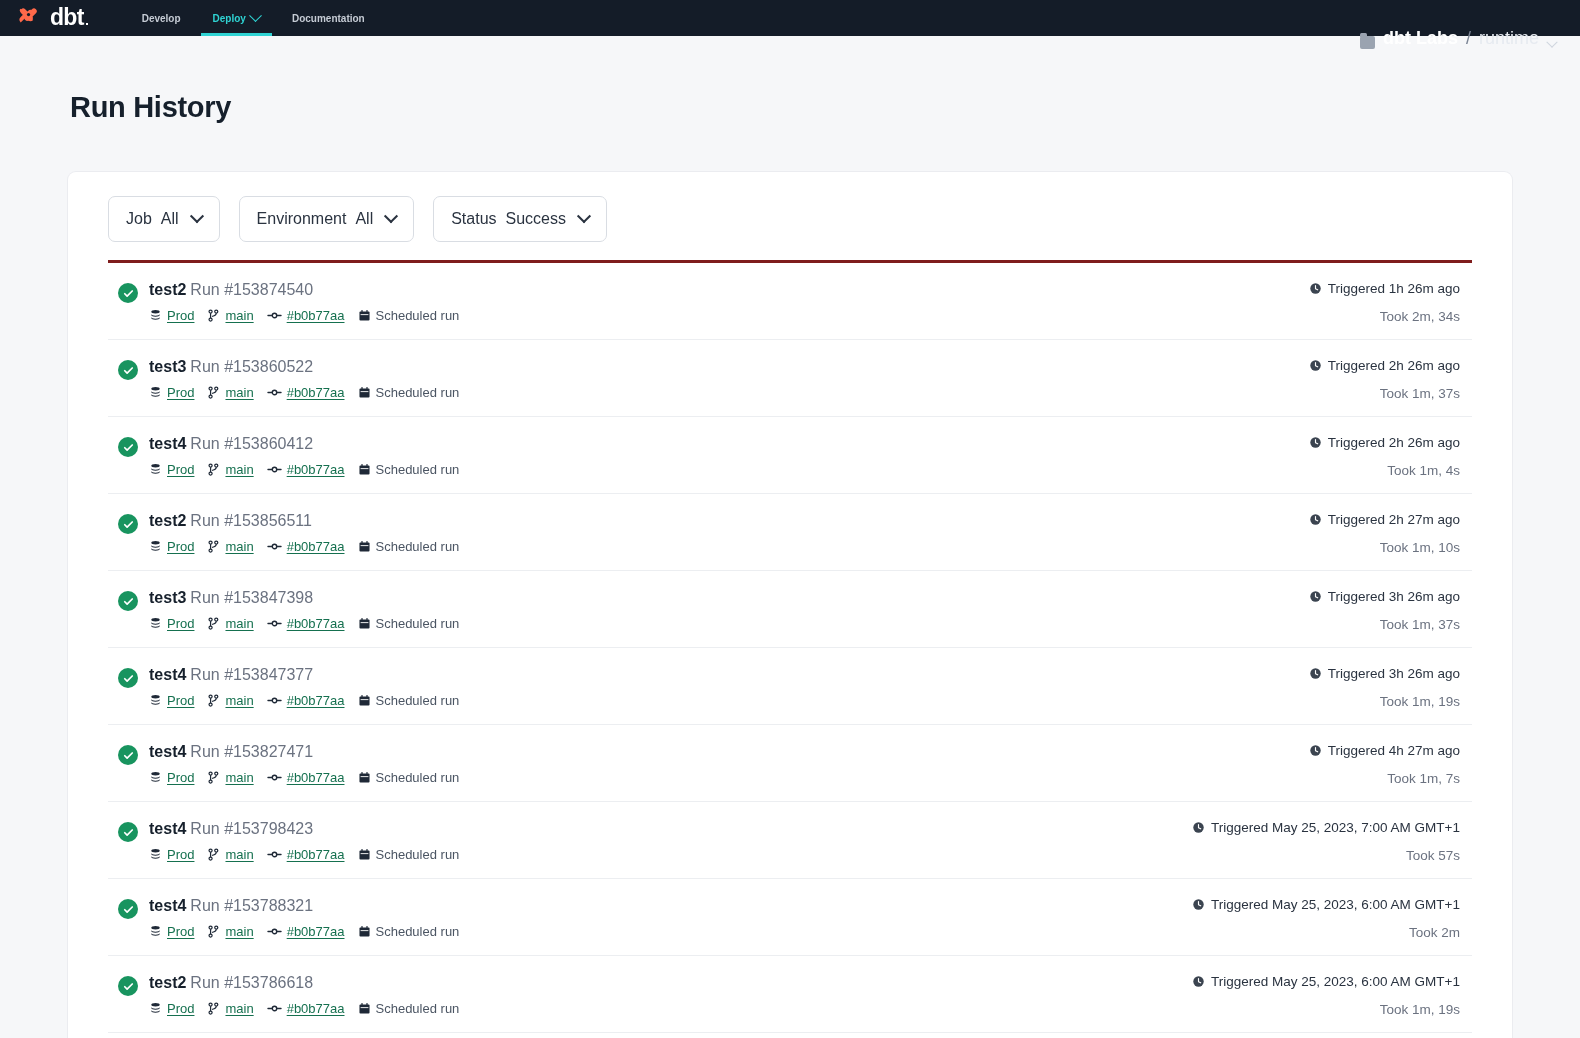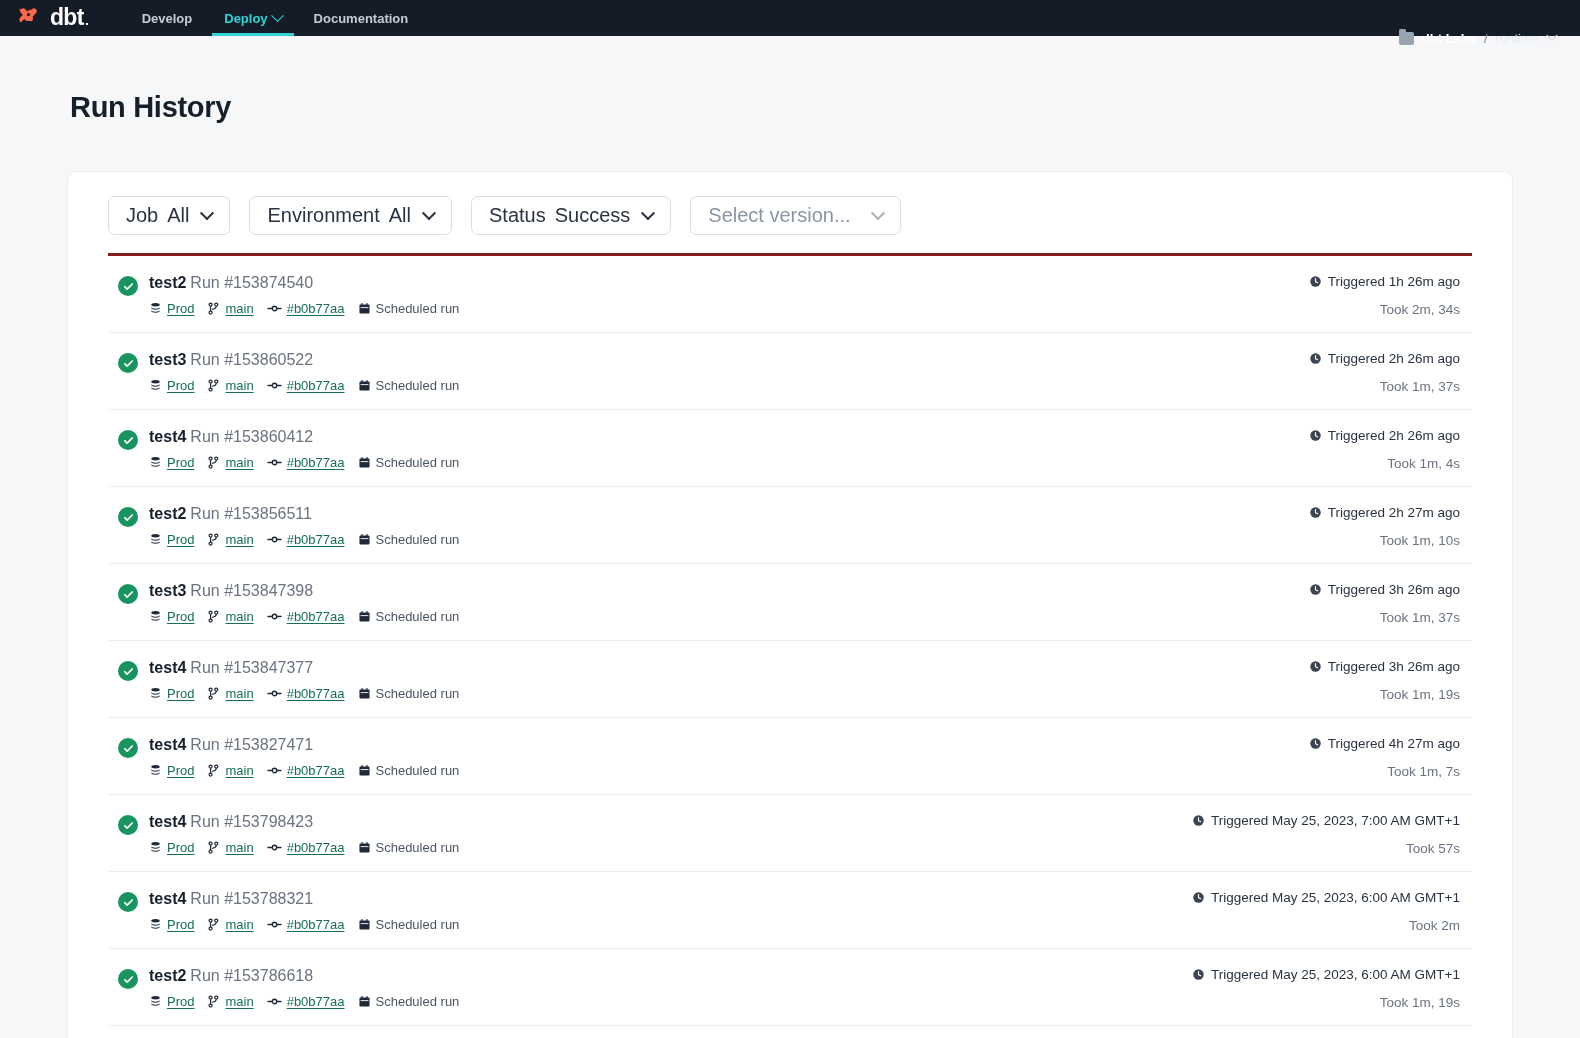--- a/index.html
+++ b/index.html
@@ -63,21 +63,21 @@
   .nav-items {
     display: flex;
     align-items: stretch;
     height: 36px;
   }
   .nav-item {
     display: flex;
     align-items: center;
     gap: 5px;
     padding: 0 16px;
-    font-size: 13px;
+    font-size: 10px;
     font-weight: bold;
     color: #c5cbd4;
     height: 36px;
     position: relative;
     cursor: pointer;
     white-space: nowrap;
   }
   .nav-item.active { color: #2fd3d3; }
   .nav-item.active::after {
     content: "";
@@ -94,23 +94,23 @@
     height: 9px;
     border-right: 1.8px solid currentColor;
     border-bottom: 1.8px solid currentColor;
     transform: rotate(45deg) translate(-2px, -2px);
     flex: 0 0 auto;
   }
 
   .nav-right {
     margin-left: auto;
     display: flex;
-    align-items: center;
+    align-items: flex-end;
     gap: 8px;
-    font-size: 13px;
+    font-size: 18px;
     color: #dfe4ea;
     padding-right: 10px;
     margin-top: 40px;
   }
   .nav-right .folder-icon {
     width: 15px; height: 13px;
     display: inline-block;
     background: #9aa3b0;
     border-radius: 2px;
     position: relative;
@@ -157,28 +157,28 @@
     box-shadow: 0 0 0 1px rgba(225,228,233,0.55);
   }
 
   
   .filters {
     display: flex;
     gap: 19px;
     padding: 24px 40px 0 40px;
   }
   .filter {
-    height: 39px;
+    height: 46px;
     border: 1px solid #d9dde3;
     border-radius: 7px;
     display: flex;
     align-items: center;
     gap: 9px;
     padding: 0 17px;
-    font-size: 20px;
+    font-size: 16px;
     color: #2a3340;
     background: #fff;
     cursor: pointer;
     white-space: nowrap;
   }
   .filter .f-label { color: #2a3340; }
   .filter .f-value { color: #2a3340; }
   .filter .chev {
     width: 10px; height: 10px;
     border-right: 2px solid #2a3340;
@@ -325,24 +325,20 @@
       <div class="filter">
         <span class="f-label">Environment</span>
         <span class="f-value">All</span>
         <span class="chev"></span>
       </div>
       <div class="filter">
         <span class="f-label">Status</span>
         <span class="f-value">Success</span>
         <span class="chev"></span>
       </div>
-      <div class="filter placeholder">
-        <span class="f-label">Select version...</span>
-        <span class="chev"></span>
-      </div>
     </div>
 
     <div class="runs" id="runs-list">
   <div class="run-row">
     <div class="run-left">
       <span class="status-badge">
         <svg width="13" height="13" viewBox="0 0 16 16" aria-hidden="true">
           <path d="M3.4 8.3 L6.3 11.2 L12.6 4.9" fill="none" stroke="#ffffff" stroke-width="2.1" stroke-linecap="round" stroke-linejoin="round"></path>
         </svg>
       </span>

